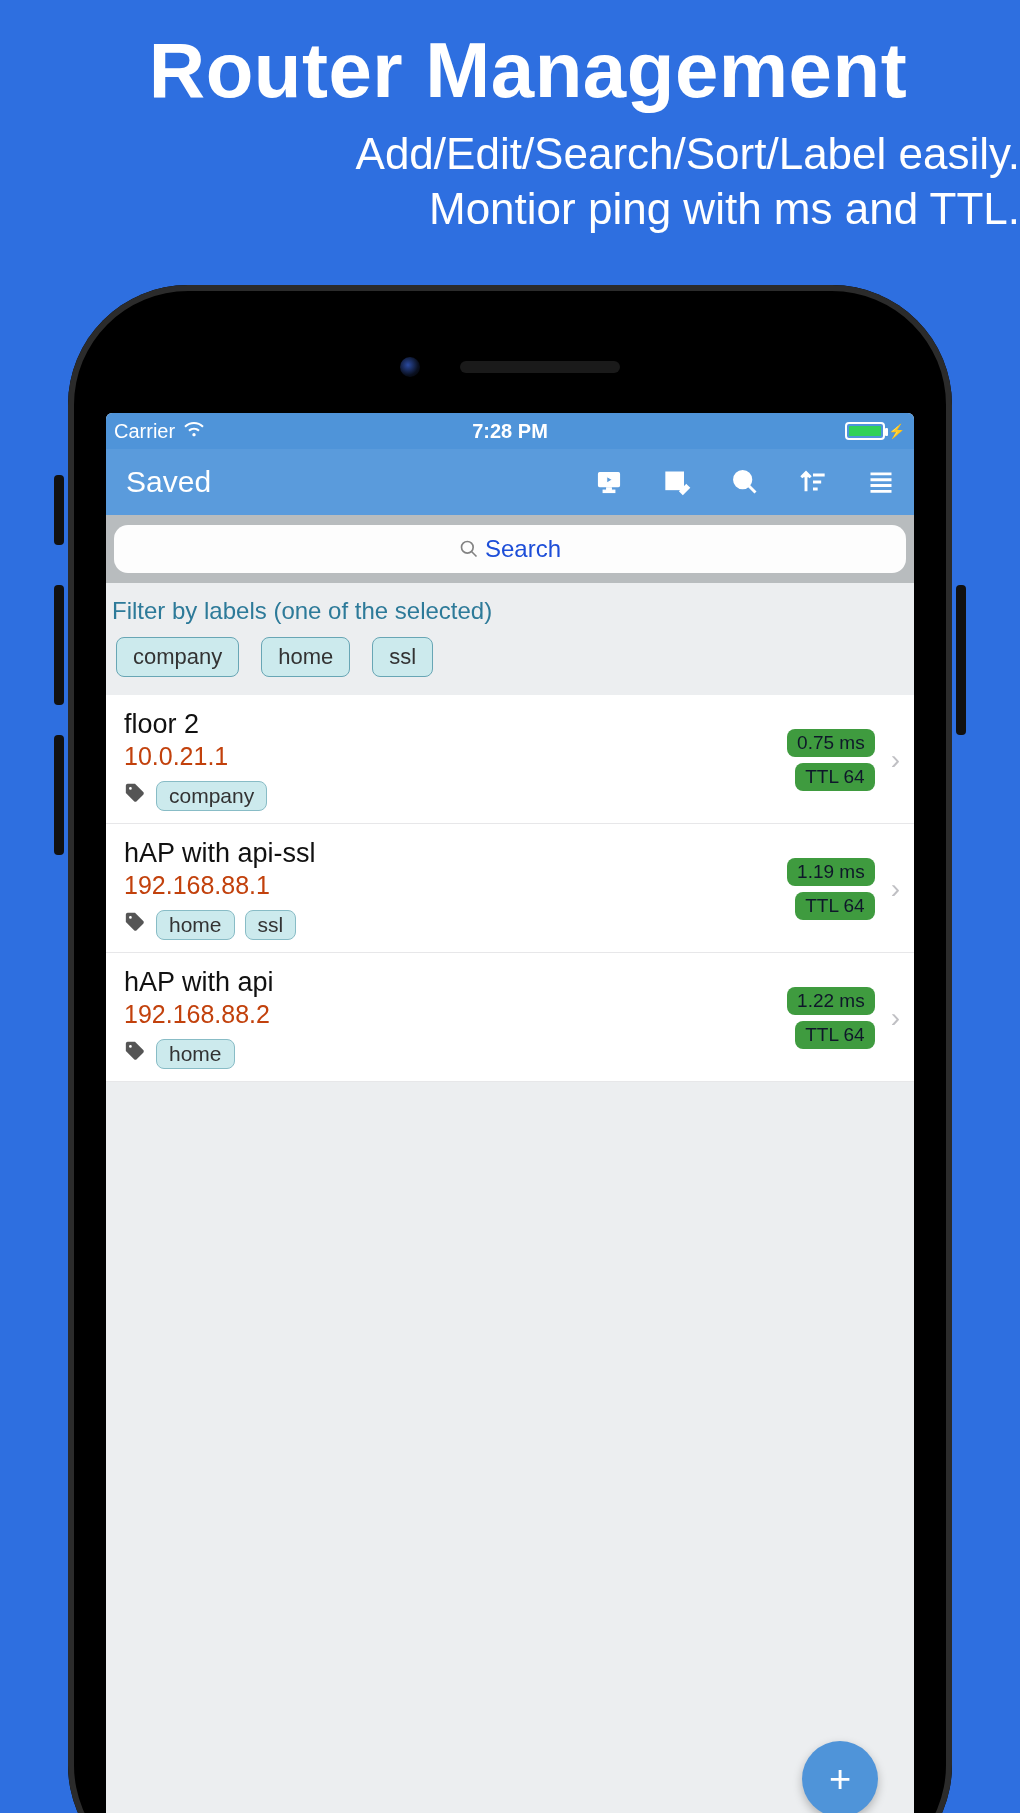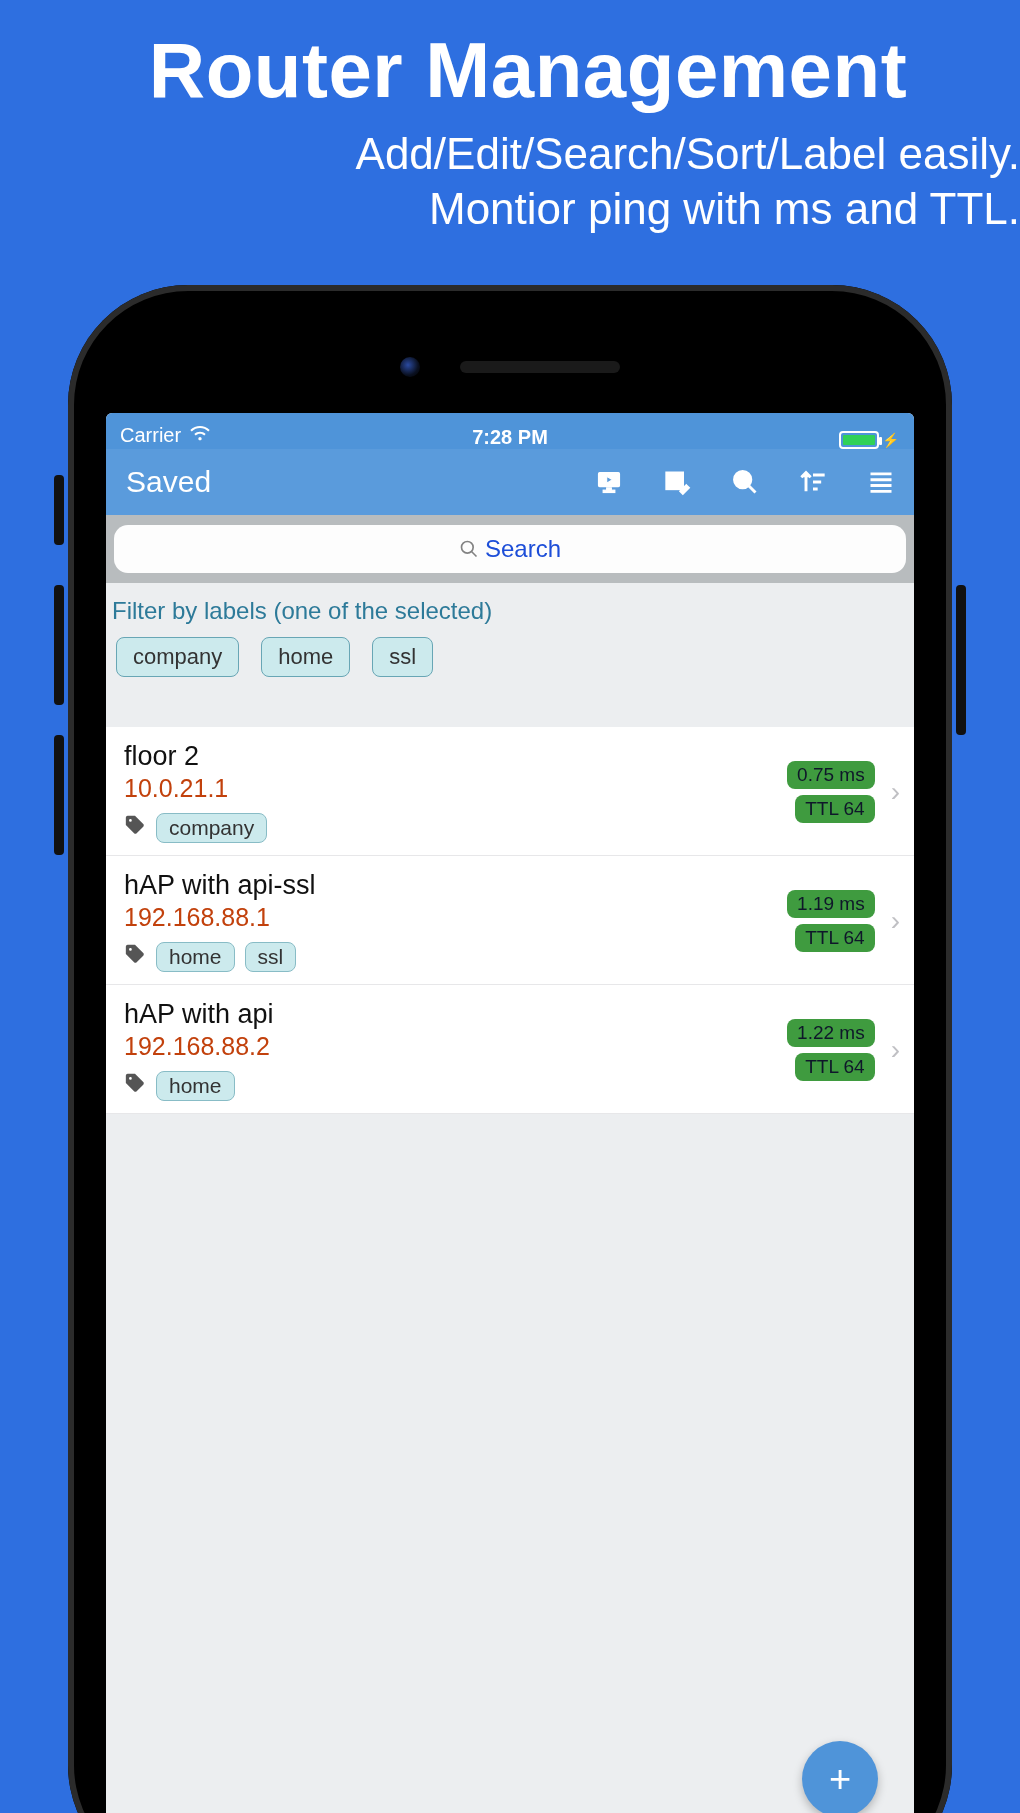--- a/index.html
+++ b/index.html
@@ -85,22 +85,22 @@
     font-size: 24px;
     color: #222;
   }
 
   
   .status-bar {
     height: 36px;
     background: #4f94d9;
     color: #fff;
     display: flex;
-    align-items: flex-end;
-    padding: 0 14px;
+    align-items: center;
+    padding: 0 8px;
     font-size: 20px;
   }
   .status-left { display: flex; align-items: center; gap: 8px; flex:1; }
   .status-center { flex:1; text-align: center; font-weight: 600; }
   .status-right { flex:1; display: flex; justify-content: flex-end; align-items: center; gap:4px; }
   .wifi-icon svg { width:22px; height:22px; fill:#fff; }
   .battery {
     width: 40px; height: 18px; border: 2px solid #fff; border-radius: 4px;
     position: relative; display:flex; align-items:center; padding:2px;
   }
@@ -157,21 +157,21 @@
   .chip {
     border: 1px solid #68a6b5;
     background:#cceaed;
     border-radius: 8px;
     padding: 6px 16px;
     font-size: 22px;
     color:#333;
   }
 
   
-  .list { background:#fff;margin-top:32px; }
+  .list { background:#fff; }
   .row {
     display:flex;
     align-items:center;
     padding: 14px 14px 12px 18px;
     border-bottom: 1px solid #e7e7e9;
     gap: 10px;
   }
   .row-main { flex:1; }
   .row-name { font-size: 27px; color:#111; }
   .row-ip { font-size: 25px; color:#c2410c; margin-top:2px; }

